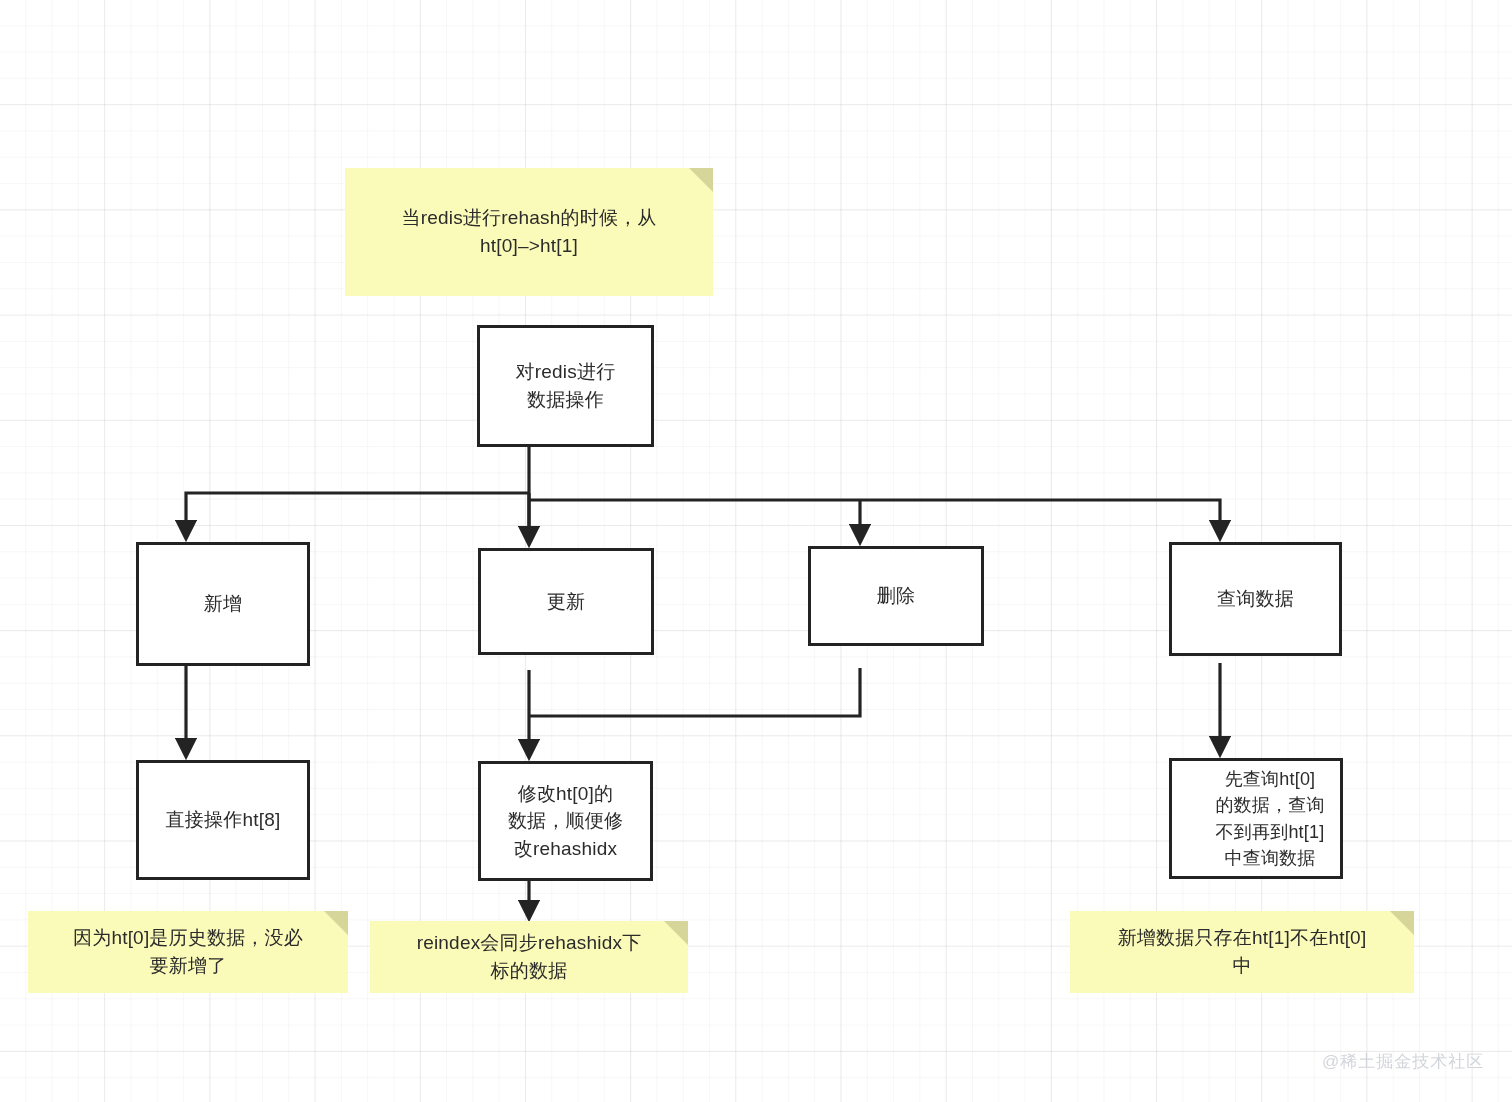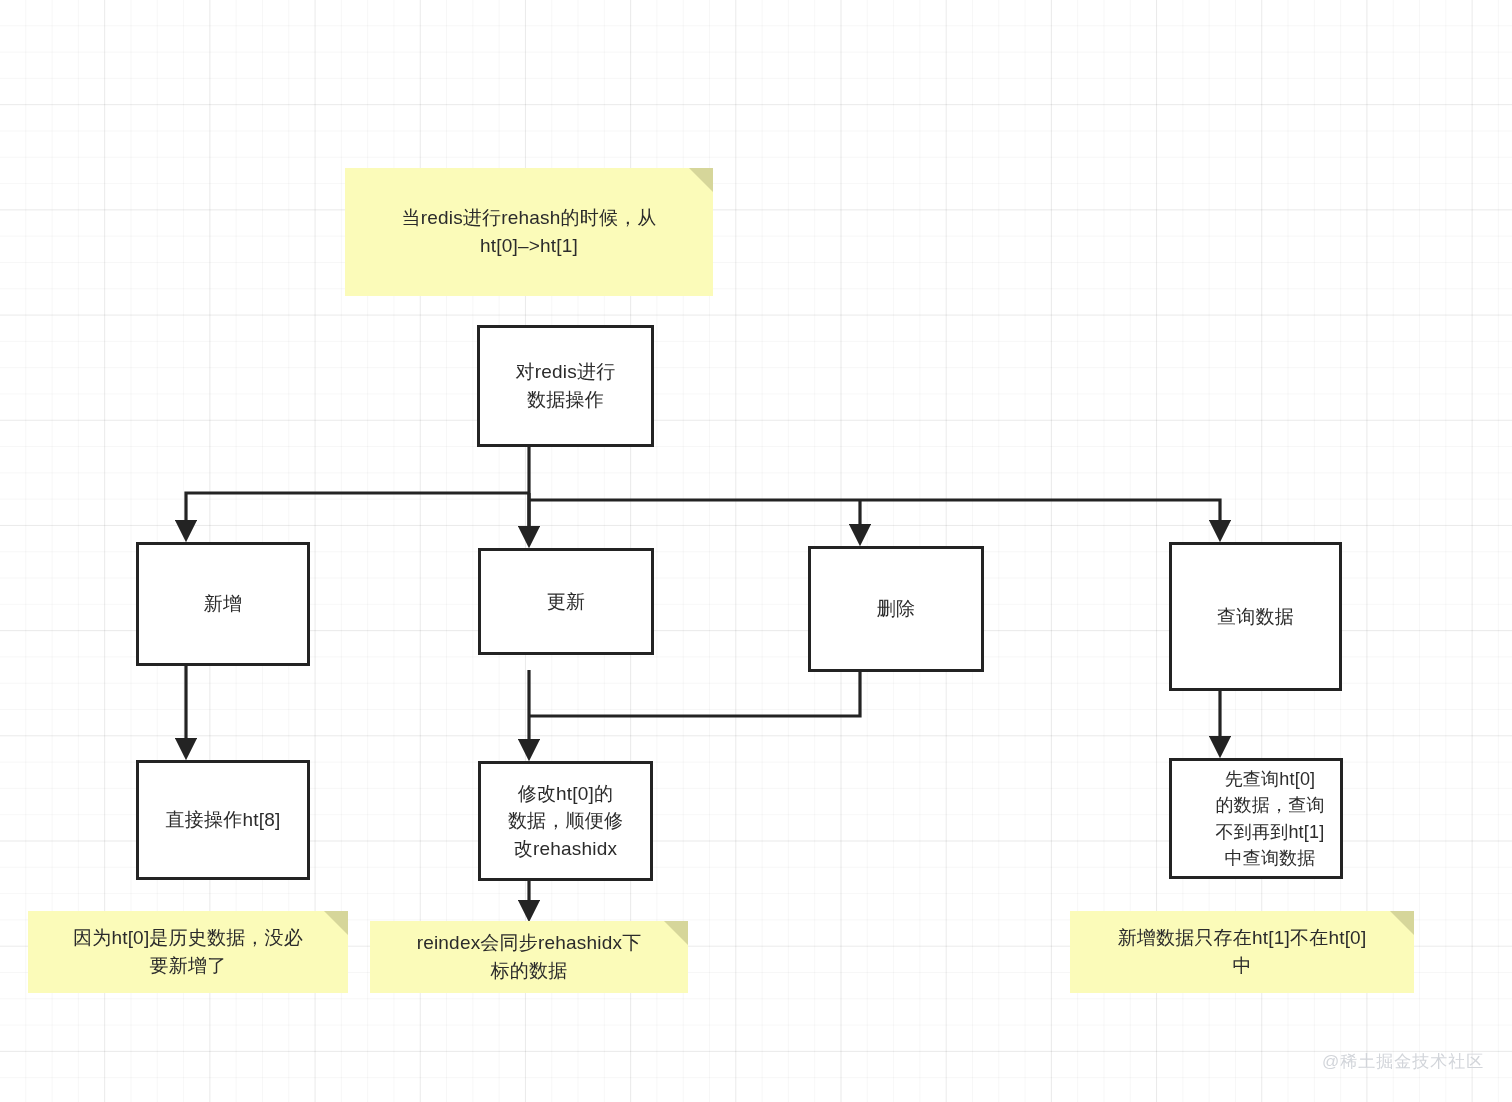--- a/index.html
+++ b/index.html
@@ -150,25 +150,25 @@
   </div>
 
   <div class="node" style="left:100px; top:542px; width:174px; height:124px;">
     <span>新增</span>
   </div>
 
   <div class="node" style="left:442px; top:548px; width:176px; height:107px;">
     <span>更新</span>
   </div>
 
-  <div class="node" style="left:772px; top:546px; width:176px; height:126px;">
+  <div class="node" style="left:772px; top:546px; width:176px; height:100px;">
     <span>删除</span>
   </div>
 
-  <div class="node" style="left:1133px; top:542px; width:173px; height:149px;">
+  <div class="node" style="left:1133px; top:542px; width:173px; height:114px;">
     <span>查询数据</span>
   </div>
 
   <div class="node" style="left:100px; top:760px; width:174px; height:120px;">
     <span>直接操作ht[8]</span>
   </div>
 
   <div class="node" style="left:442px; top:761px; width:175px; height:120px;">
     <span>修改ht[0]的
 数据，顺便修

